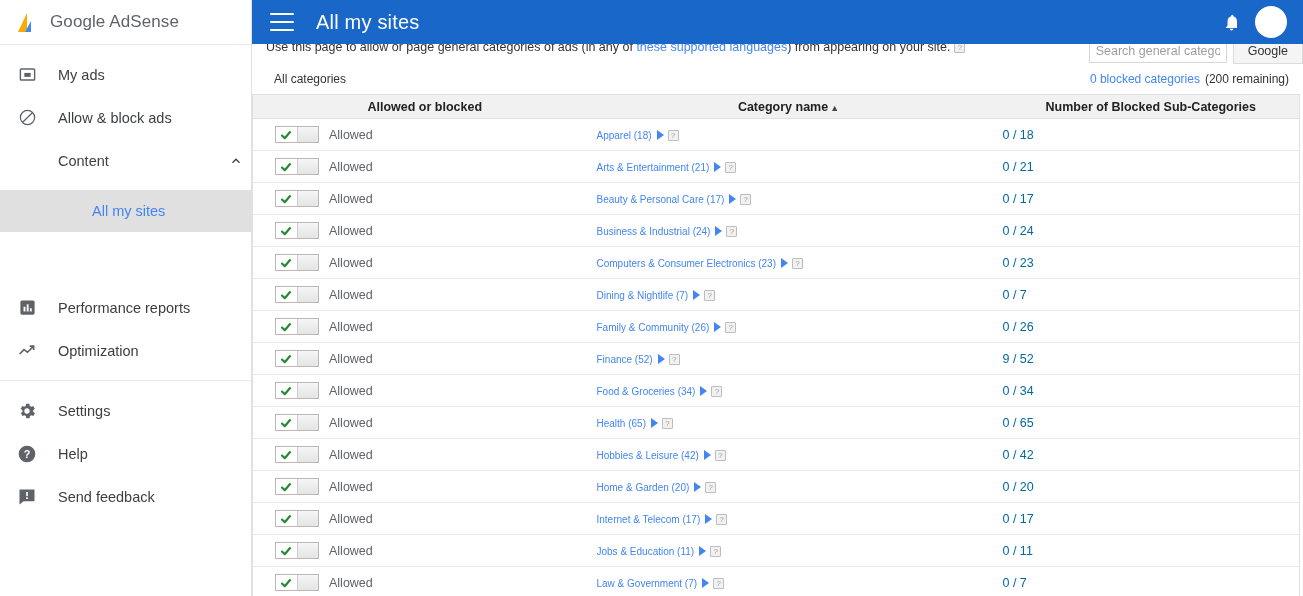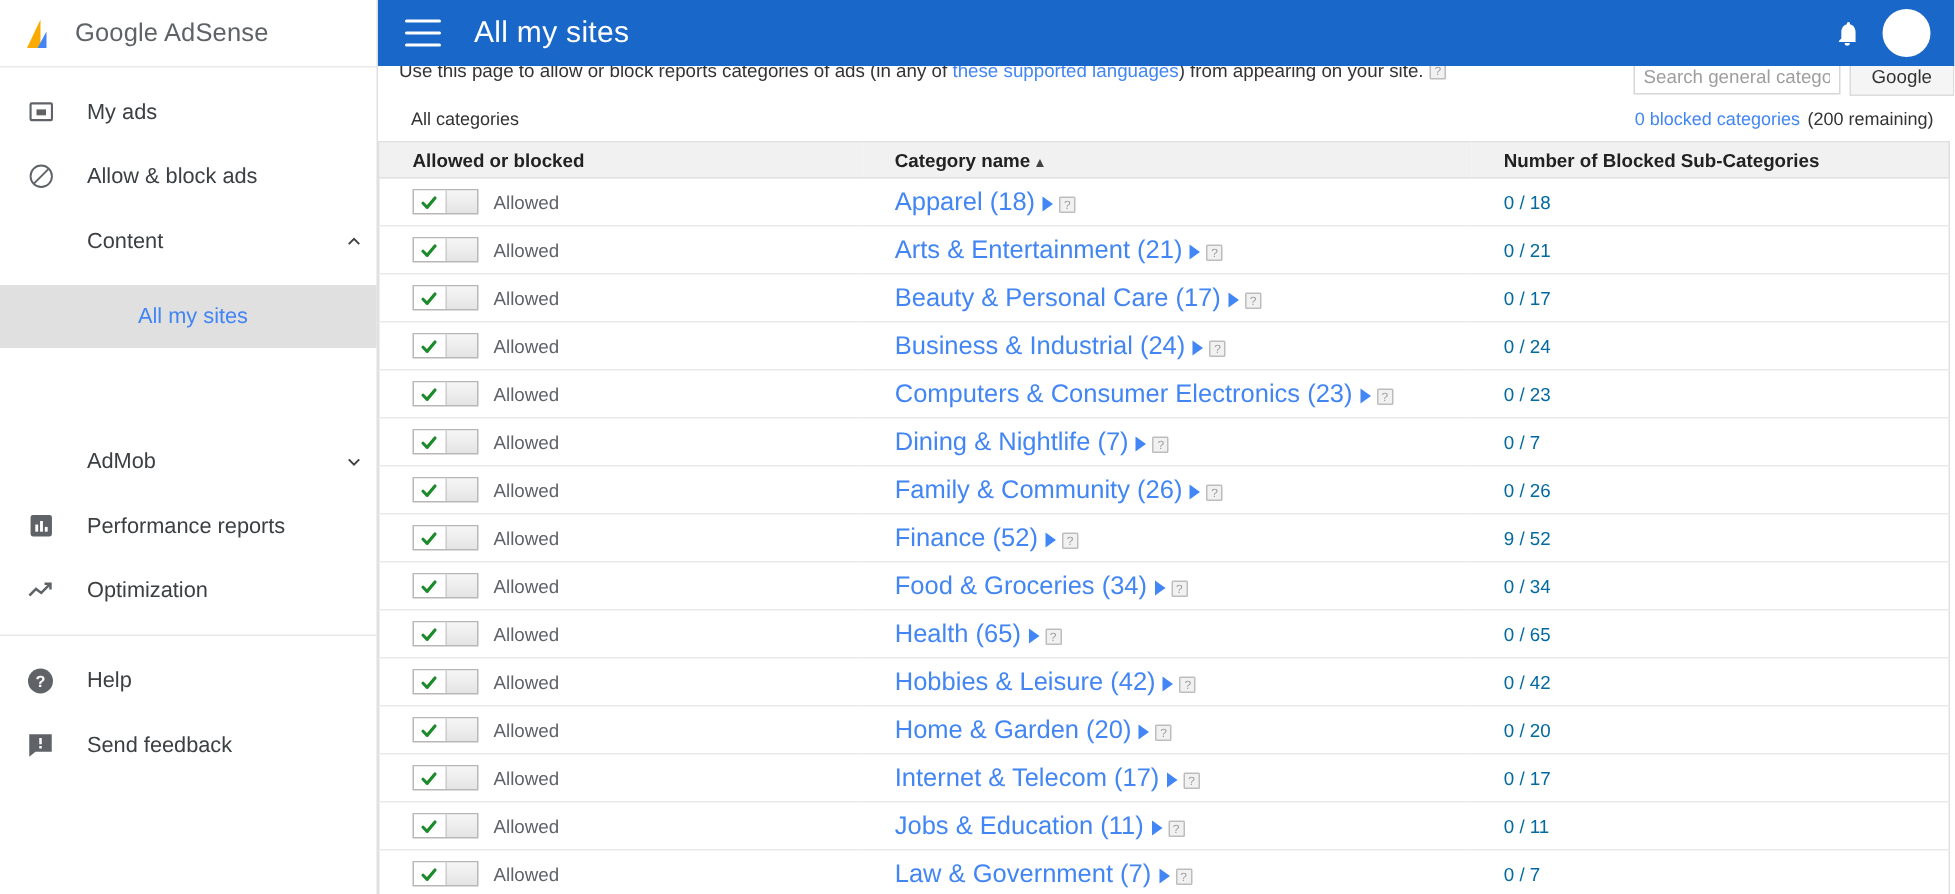--- a/index.html
+++ b/index.html
@@ -133,21 +133,21 @@
 
   
   .tbl {
     width: 1047px; border-collapse: collapse; table-layout: fixed;
     border-top: 1px solid #e0e0e0;
     border-left: 1px solid #e0e0e0;
     border-right: 1px solid #e0e0e0;
   }
   .tbl thead th {
     background: #f1f1f1; height: 24px;
-    text-align: left; font-size: 12.5px; font-weight: bold; color: #222;
+    text-align: center; font-size: 12.5px; font-weight: bold; color: #222;
     padding: 0 0 0 22px; border-bottom: 1px solid #e0e0e0;
   }
   .col-a { width: 322px; }
   .col-b { width: 406px; }
   .col-c { width: 319px; }
   .sort-caret { font-size: 9px; color: #444; margin-left: 2px; }
 
   .tbl tbody td {
     height: 32px; border-bottom: 1px solid #e9e9e9;
     font-size: 12.5px; color: #444; padding-left: 22px; vertical-align: middle;
@@ -161,21 +161,21 @@
     width: 22px; background: #fefefe;
     display: flex; align-items: center; justify-content: center;
   }
   .toggle .on svg { display: block; }
   .toggle .off {
     width: 22px; border-left: 1px solid #cfcfcf;
     background: linear-gradient(#f6f6f6, #e4e4e4);
   }
   .toggle-label { margin-left: 10px; color: #5f6368; font-size: 12.5px; }
 
-  .cat-link { color: #4285f4; text-decoration: none; font-size: 17px; cursor: pointer; }
+  .cat-link { color: #4285f4; text-decoration: none; font-size: 10px; cursor: pointer; }
   .tri {
     display: inline-block; margin-left: 5px;
     width: 0; height: 0;
     border-top: 5px solid transparent;
     border-bottom: 5px solid transparent;
     border-left: 7px solid #4285f4;
     vertical-align: -1px; cursor: pointer;
   }
   .num { color: #0369a1; }
 </style>
@@ -226,29 +226,20 @@
       </div>
     </div>
 
     <div class="nav-sub">
       <span>All my sites</span>
     </div>
 
     <div class="nav-spacer"></div>
 
     <div class="nav-group">
-      <div class="nav-item">
-        <span class="ico"></span>
-        <span class="nav-label">AdMob</span>
-        <span class="nav-chevron">
-          <svg width="14" height="14" viewBox="0 0 24 24" fill="none" stroke="currentColor" stroke-width="2.2">
-              <polyline points="6,9 12,15 18,9"></polyline>
-            </svg>
-        </span>
-      </div>
 
       <div class="nav-item">
         <span class="ico">
           <svg width="19" height="19" viewBox="0 0 24 24" fill="currentColor">
             <rect x="3" y="3" width="18" height="18" rx="2"></rect>
             <rect x="7" y="11" width="2.4" height="6" fill="#fff"></rect>
             <rect x="11" y="8" width="2.4" height="9" fill="#fff"></rect>
             <rect x="15" y="13" width="2.4" height="4" fill="#fff"></rect>
           </svg>
         </span>
@@ -262,20 +253,28 @@
               <polyline points="14.5,7 19,7 19,11.5"></polyline>
           </svg>
         </span>
         <span class="nav-label">Optimization</span>
       </div>
     </div>
 
     <div class="nav-divider"></div>
 
     <div class="nav-group">
+      <div class="nav-item">
+        <span class="ico">
+          <svg width="20" height="20" viewBox="0 0 24 24" fill="currentColor">
+            <path d="M19.4 13a7.8 7.8 0 000-2l2-1.6-2-3.4-2.4 1a7.6 7.6 0 00-1.7-1l-.4-2.6h-4l-.4 2.6a7.6 7.6 0 00-1.7 1l-2.4-1-2 3.4L6.6 11a7.8 7.8 0 000 2l-2 1.6 2 3.4 2.4-1a7.6 7.6 0 001.7 1l.4 2.6h4l.4-2.6a7.6 7.6 0 001.7-1l2.4 1 2-3.4zM12 15.2A3.2 3.2 0 1112 8.8a3.2 3.2 0 010 6.4z"></path>
+          </svg>
+        </span>
+        <span class="nav-label">Settings</span>
+      </div>
 
       <div class="nav-item">
         <span class="ico">
           <svg width="20" height="20" viewBox="0 0 24 24" fill="currentColor">
             <circle cx="12" cy="12" r="10"></circle>
             <text x="12" y="17" font-size="13" font-weight="bold" text-anchor="middle" fill="#fff" font-family="Liberation Sans, sans-serif">?</text>
           </svg>
         </span>
         <span class="nav-label">Help</span>
       </div>
@@ -307,21 +306,21 @@
           </svg>
       </span>
       <span class="avatar"></span>
     </div>
   </div>
 
   <div class="content">
 
     <div class="intro-row">
       <div class="intro-text">
-        <span>Use this page to allow or block reports categories of ads (in any of </span><a href="#">these supported languages</a><span>) from appearing on your site.</span><span class="qmark">?</span>
+        <span>Use this page to allow or page general categories of ads (in any of </span><a href="#">these supported languages</a><span>) from appearing on your site.</span><span class="qmark">?</span>
       </div>
       <div class="search-wrap">
         <input class="search-input" type="text" placeholder="Search general categories" style="">
         <button class="search-btn">Google</button>
       </div>
     </div>
 
     <div class="subhead">
       <span>All categories</span>
       <span class="spacer"></span>

